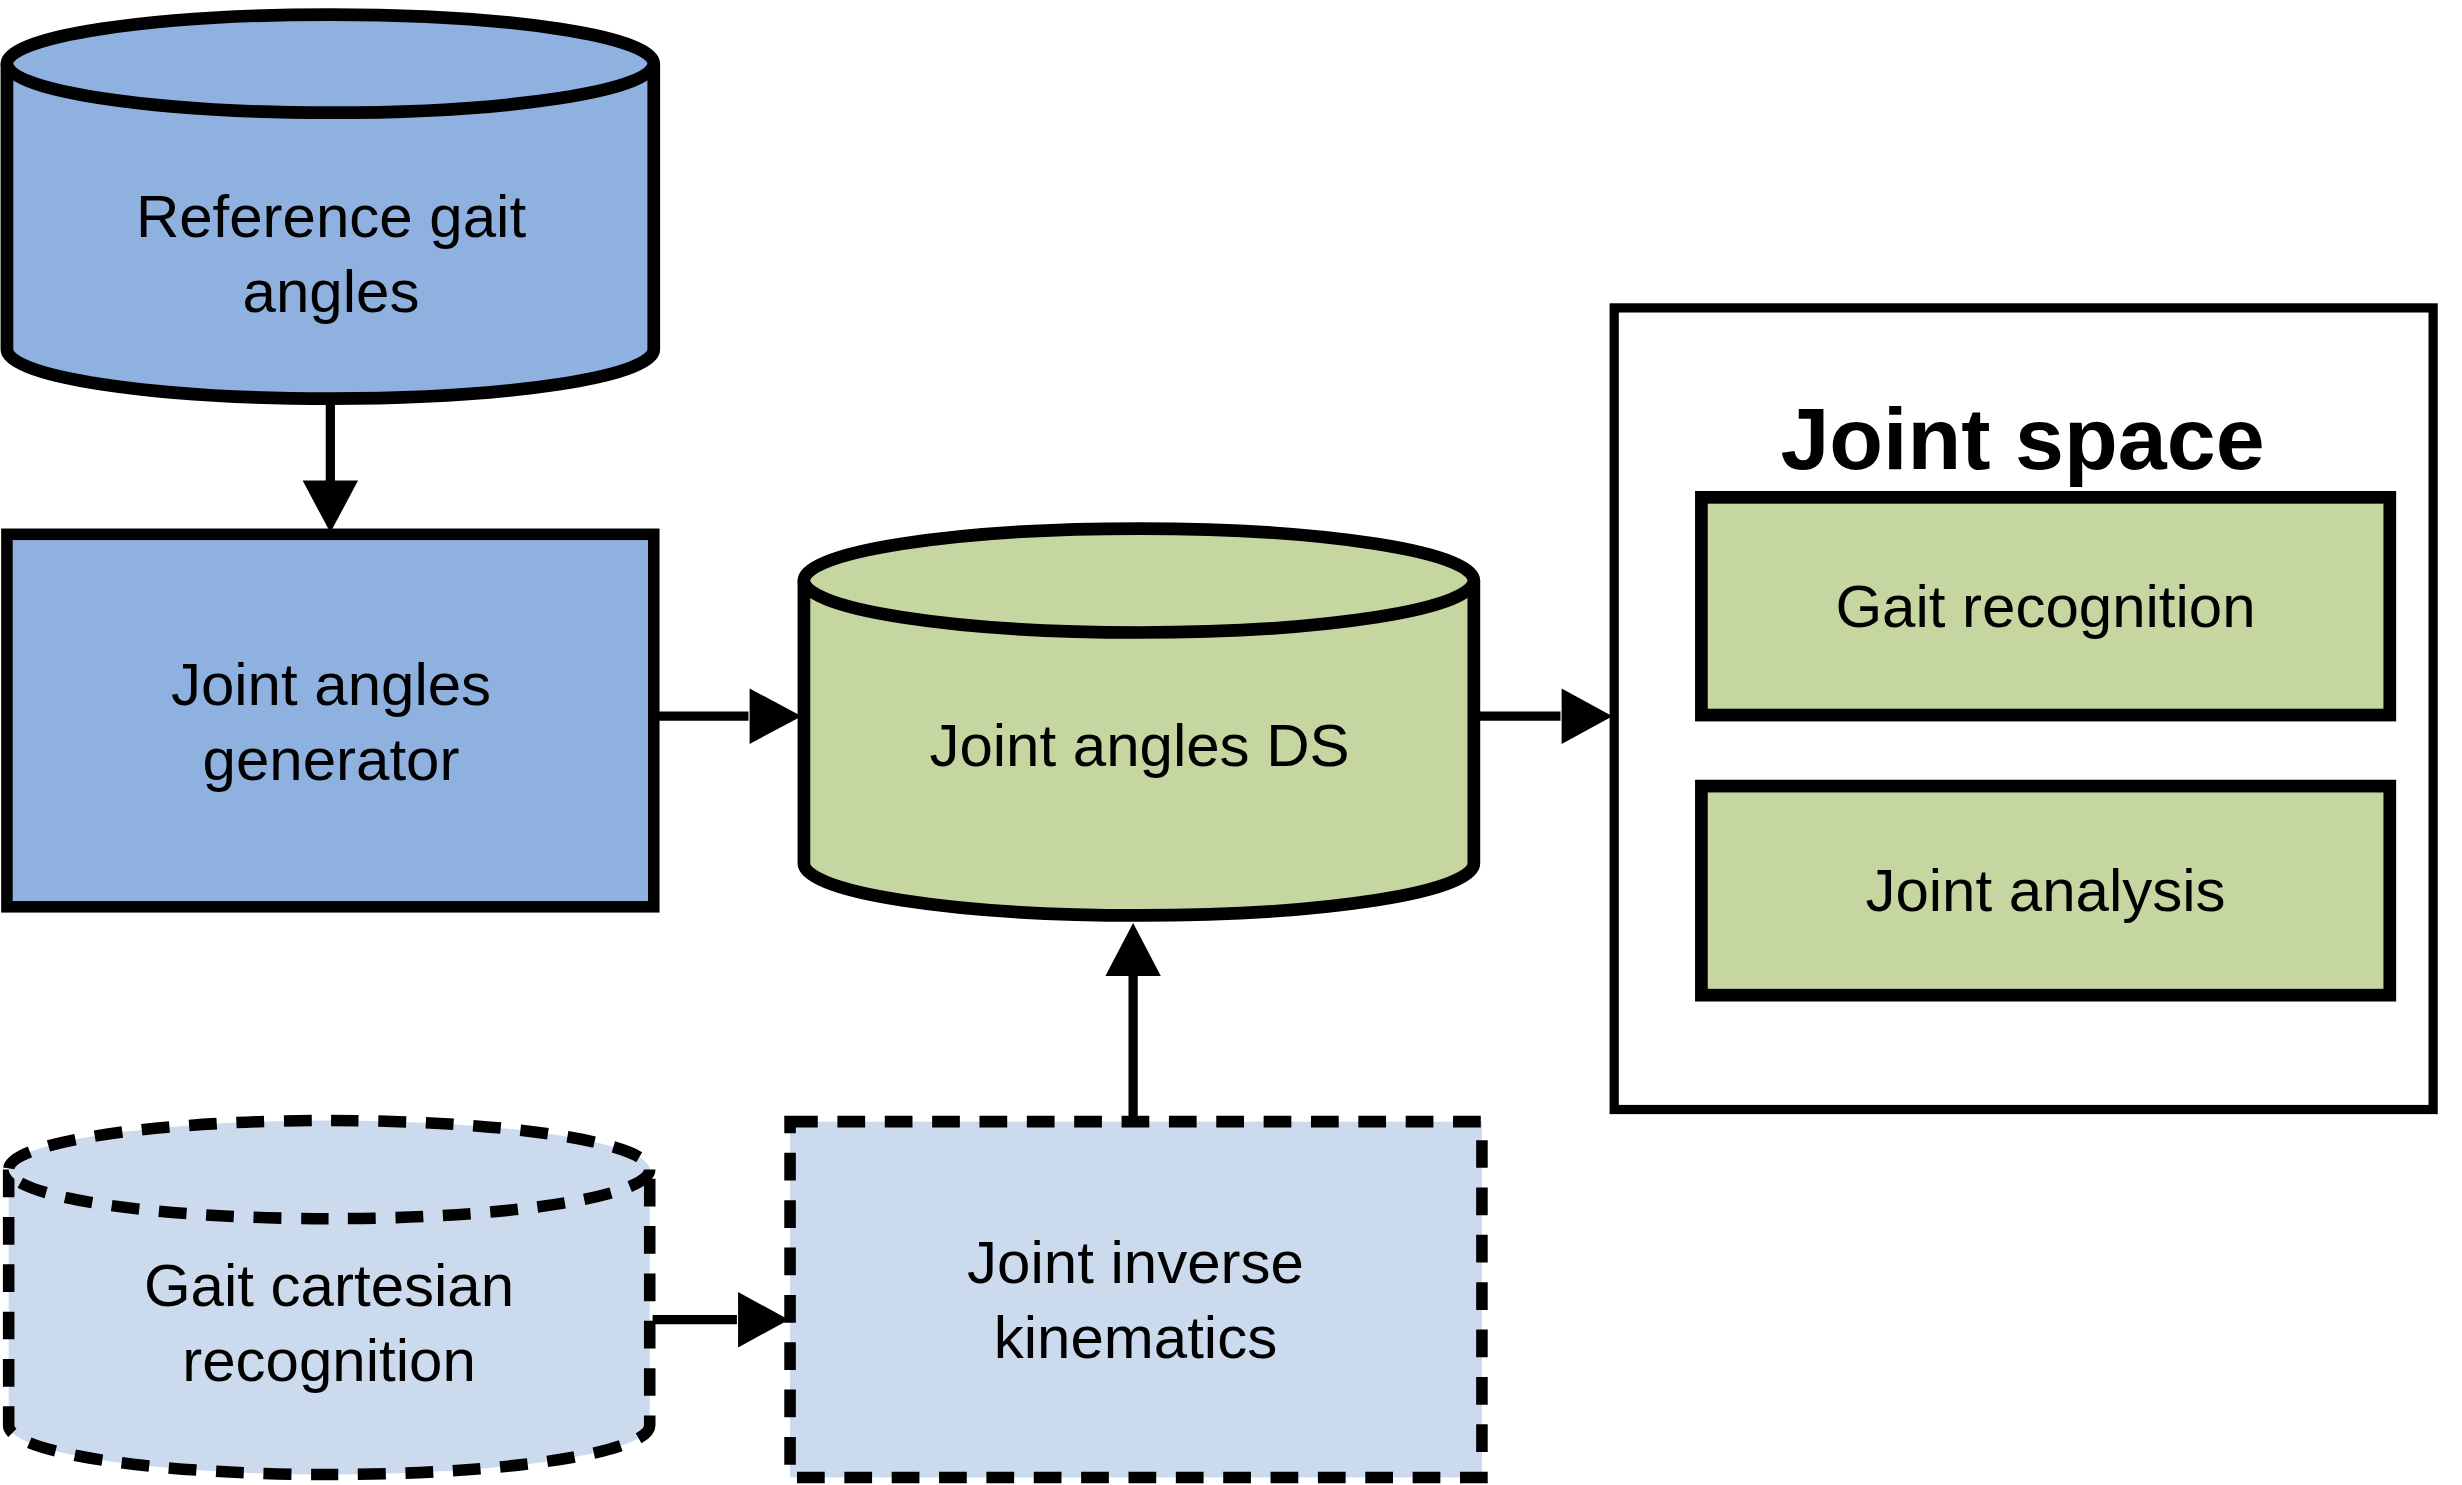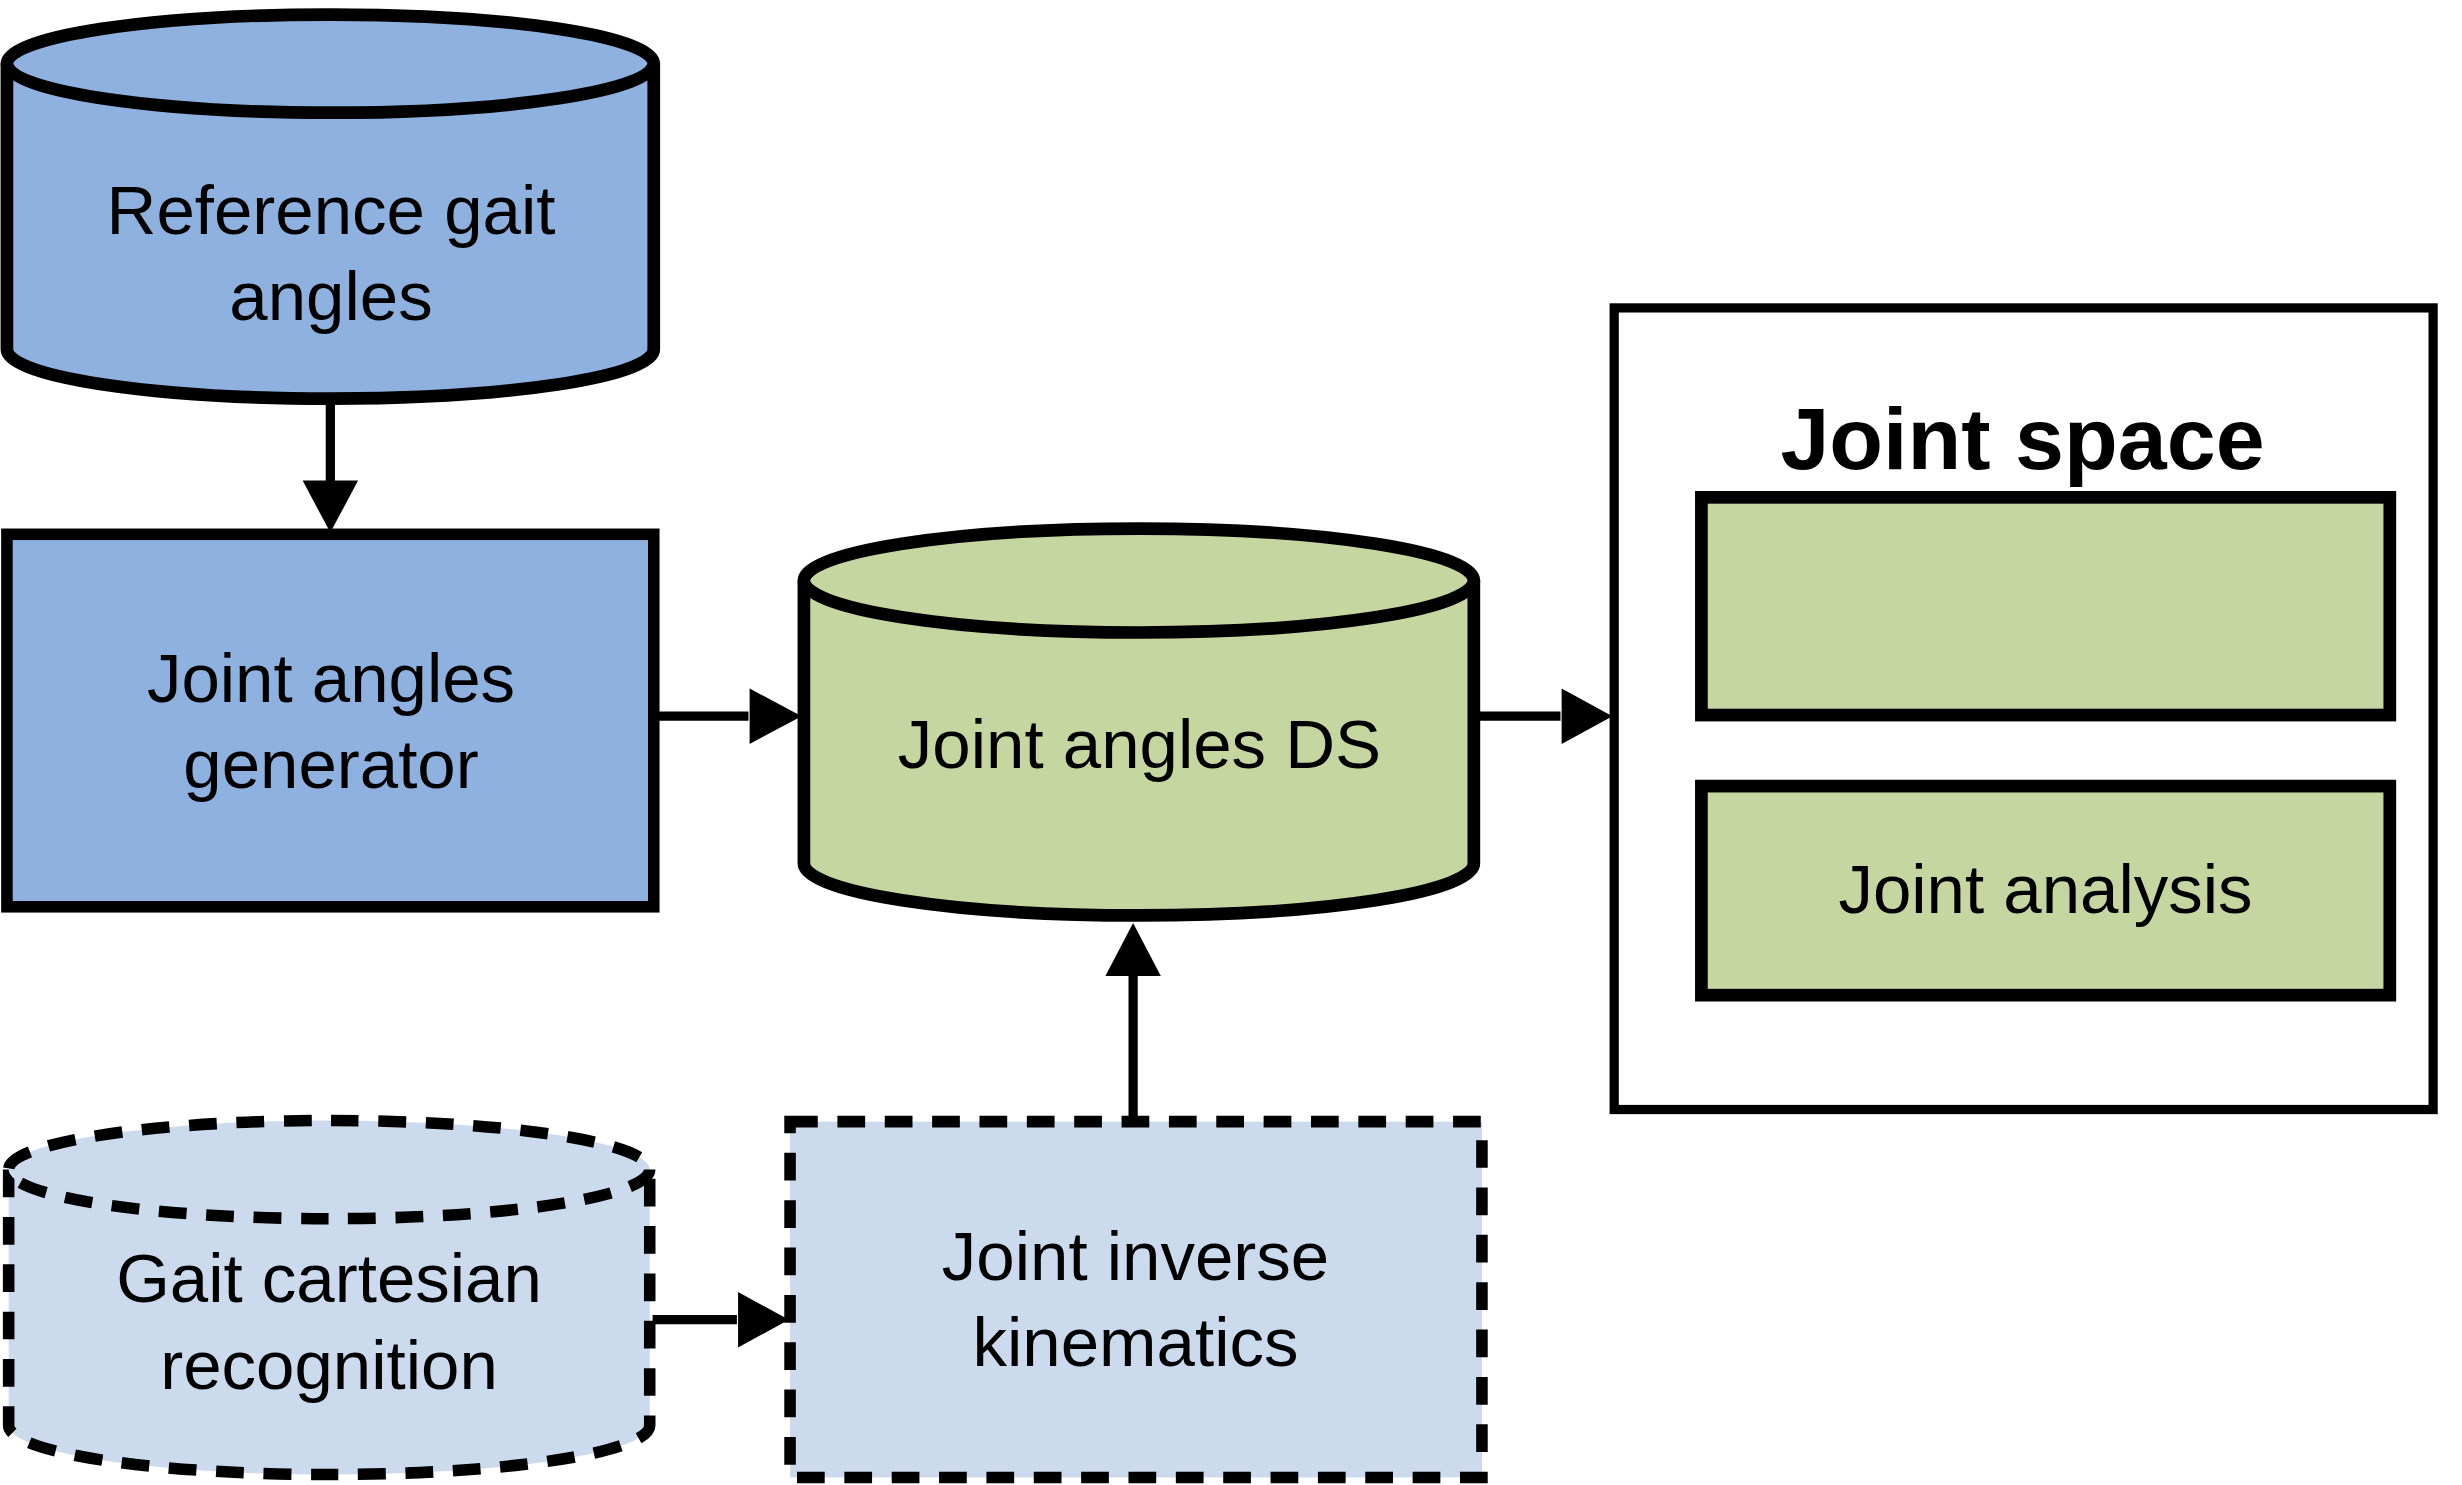--- a/index.html
+++ b/index.html
@@ -38,21 +38,21 @@
   .stroked  { stroke: var(--outline); }
   .dashed   { stroke-dasharray: 48 34; }
   .arrow-line { stroke: var(--outline); stroke-width: 16; fill: none; }
   .arrow-head { fill: var(--outline); stroke: none; }
   .label {
     position: absolute;
     display: flex;
     align-items: center;
     justify-content: center;
     text-align: center;
-    font-size: 69px;
+    font-size: 60px;
     line-height: 1.25;
     color: var(--text);
   }
   .label.title {
     font-weight: bold;
     font-size: 88px;
     white-space: nowrap;
     margin-top: 32px;
   }
   .label.nowrap { white-space: nowrap; }
@@ -116,20 +116,21 @@
   </svg>
 
   <div class="label" style="left:42px; top:104px; width:578px; height:300px;">Reference gait angles</div>
 
   <div class="label" style="left:42px; top:572px; width:578px; height:300px;">Joint angles generator</div>
 
   <div class="label nowrap" style="left:735px; top:624px; width:809px; height:243px;">Joint angles DS</div>
 
   <div class="label title" style="left:1647px; top:352px; width:751px; height:110px;">Joint space</div>
 
+  <div class="label nowrap" style="left:1728px; top:497px; width:635px; height:218px;">Gait recognition</div>
 
   <div class="label nowrap" style="left:1728px; top:786px; width:635px; height:209px;">Joint analysis</div>
 
   <div class="label" style="left:26px; top:1178px; width:606px; height:289px;">Gait cartesian recognition</div>
 
   <div class="label" style="left:818px; top:1147px; width:635px; height:306px;">Joint inverse kinematics</div>
 
 </div>
 
 

